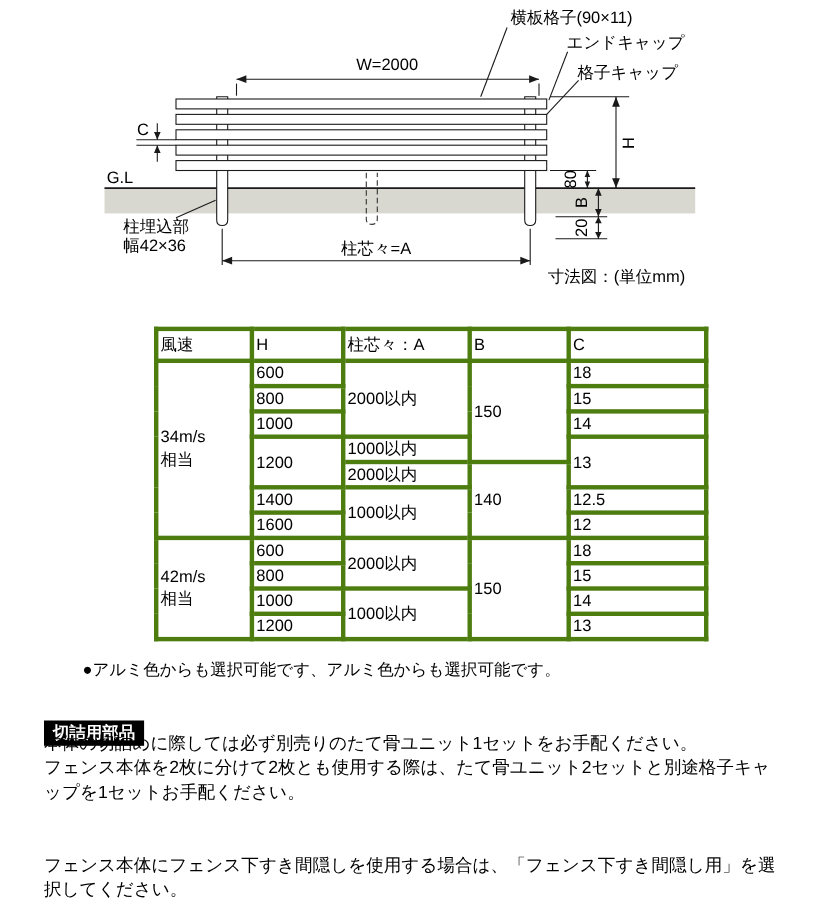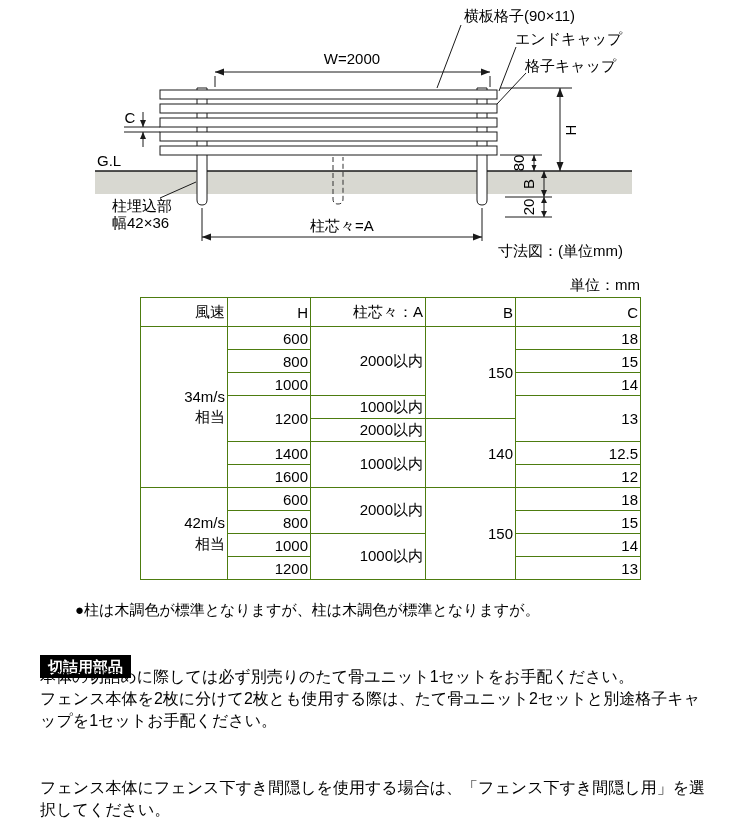--- a/index.html
+++ b/index.html
@@ -18,21 +18,21 @@
     position:absolute; top:276px; left:140px; width:500px;
     text-align:right; font-size:15px;
   }
 
   table.spec {
     position:absolute; top:297px; left:140px;
     border-collapse:collapse; table-layout:fixed;
     font-size:15px; width:500px;
   }
   table.spec td {
-    border:1px solid #4d7c0f; text-align:right; vertical-align:middle;
+    border:4px solid #4d7c0f; text-align:left; vertical-align:middle;
     height:23px; padding:0 2px;
   }
   table.spec tr.hdr td { height:29px; }
   td.wind { white-space:pre-line; line-height:1.35; }
 
   .notes { position:absolute; top:599px; left:75px; font-size:15px; line-height:22px; }
 
   .section-title {
     position:absolute; left:40px;
     background:#000; color:#fff; font-weight:bold; font-size:15px;
@@ -146,21 +146,20 @@
       <line x1="482" y1="208" x2="482" y2="241"></line>
       <line x1="202" y1="237" x2="482" y2="237"></line>
     </g>
     <polygon points="202,237 211,233.5 211,240.5" fill="#1a1a1a"></polygon>
     <polygon points="482,237 473,233.5 473,240.5" fill="#1a1a1a"></polygon>
     <text x="342" y="231" text-anchor="middle">柱芯々=A</text>
 
     <text x="498" y="256">寸法図：(単位mm)</text>
   </svg>
 
-  <div class="unit-label">単位：mm</div>
 
   <table class="spec">
     <colgroup>
       <col style="width:87px">
         <col style="width:83px">
         <col style="width:115px">
         <col style="width:90px">
         <col style="width:125px">
     </colgroup>
     <tbody>
@@ -225,21 +224,21 @@
         <td>14</td>
       </tr>
       <tr>
         <td>1200</td>
         <td>13</td>
       </tr>
     </tbody>
   </table>
 
   <div class="notes">
-    <div>●柱は木調色が標準となりますが、柱は木調色が標準となりますが。</div>
+    <div>●アルミ色からも選択可能です、アルミ色からも選択可能です。</div>
   </div>
 
   <div class="section-title sec1-title">切詰用部品</div>
   <div class="section-body sec1-body">本体の切詰めに際しては必ず別売りのたて骨ユニット1セットをお手配ください。
 フェンス本体を2枚に分けて2枚とも使用する際は、たて骨ユニット2セットと別途格子キャップを1セットお手配ください。</div>
 
   <div class="section-body sec2-body">フェンス本体にフェンス下すき間隠しを使用する場合は、「フェンス下すき間隠し用」を選択してください。</div>
 
 </div>
 

